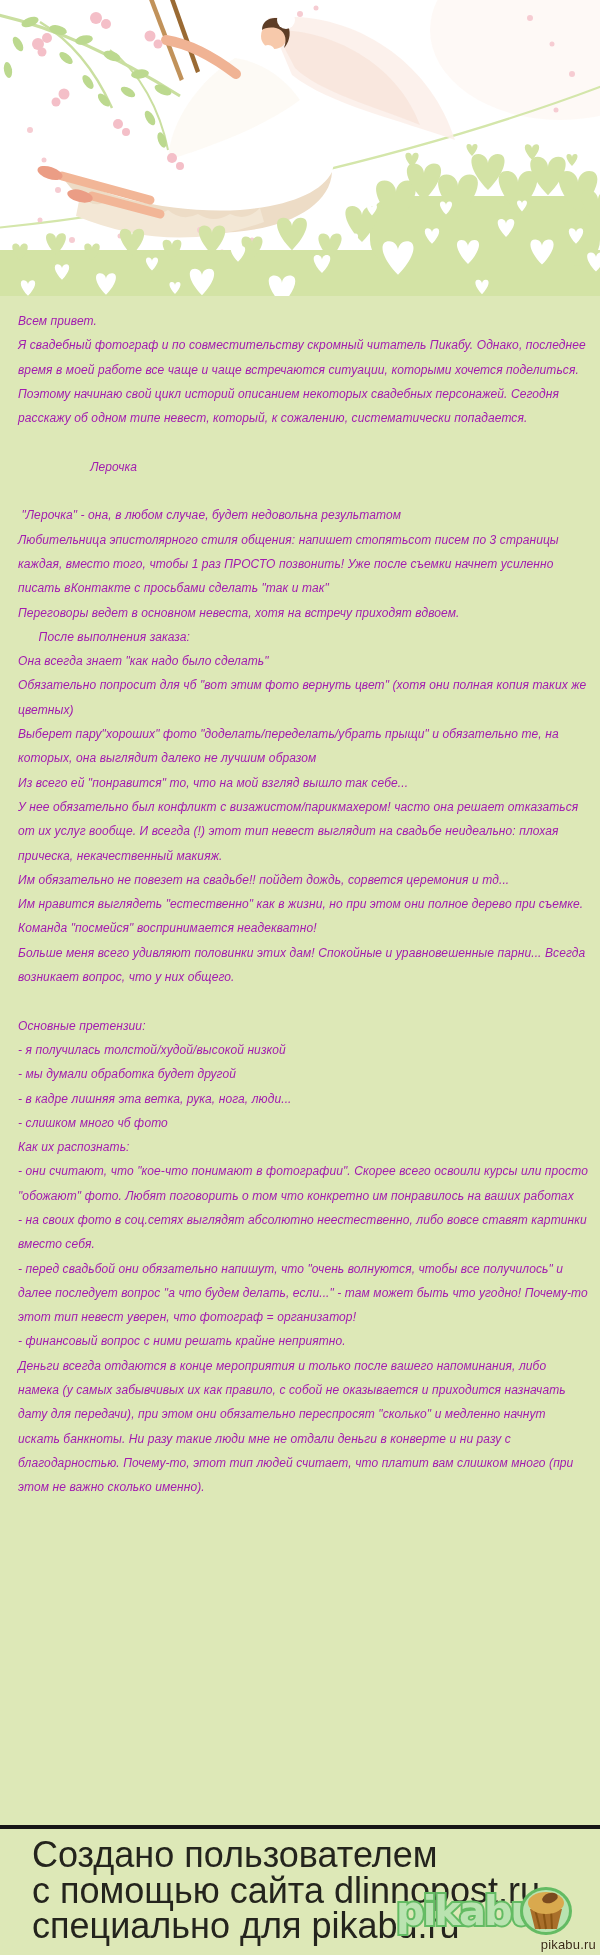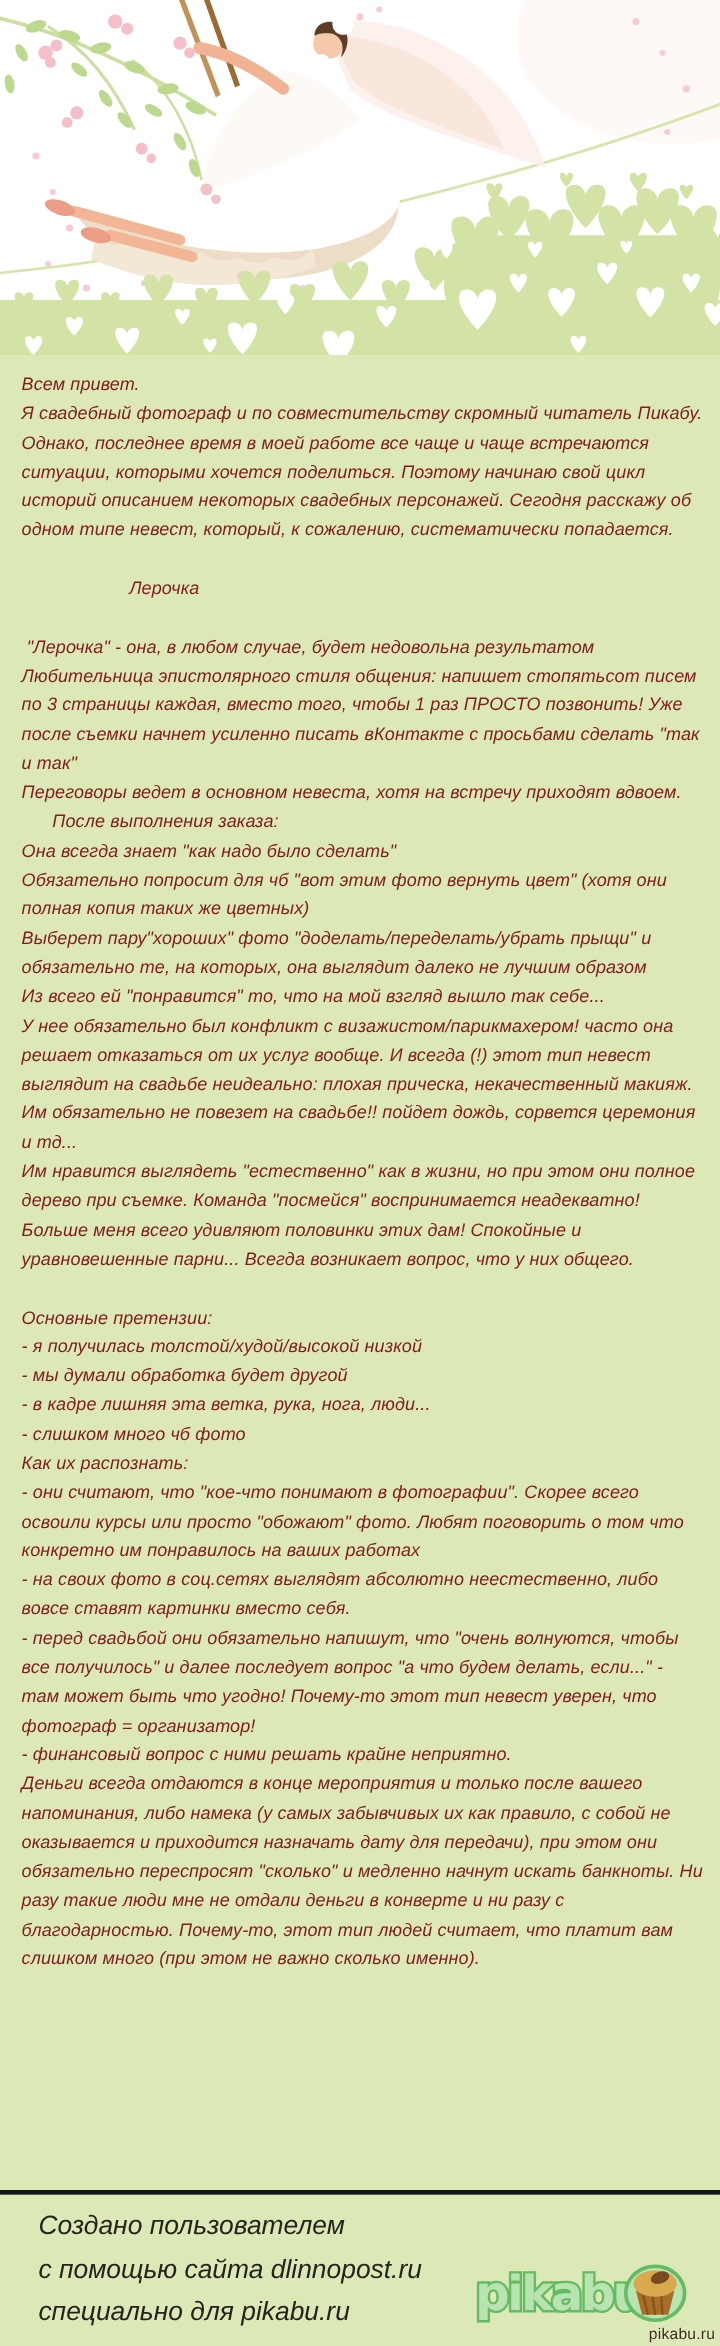--- a/index.html
+++ b/index.html
@@ -12,35 +12,35 @@
 
   
   .article{
     position:absolute;top:296px;left:0;width:600px;height:1529px;
     background:#dde8b7;box-sizing:border-box;
     padding:13px 12px 0 18px;overflow:hidden;
   }
   .article-text{
     white-space:pre-wrap;
     font-style:italic;
-    font-size:15px;
+    font-size:12px;
     line-height:24.3px;
-    color:#7f1d1d;
+    color:#a21caf;
     letter-spacing:0.1px;
   }
 
   
   .separator{position:absolute;top:1825px;left:0;width:600px;height:4px;background:#161616;}
   .footer{
     position:absolute;top:1829px;left:0;width:600px;height:126px;
     background:#dde8b7;
   }
   .footer-lines{
     position:absolute;left:32px;top:8px;
-    font-style:italic;font-size:22px;line-height:35.5px;color:#24241d;
+    font-size:36px;line-height:35.5px;color:#24241d;
   }
   .footer-line{white-space:pre;}
   .logo{position:absolute;right:26px;top:52px;width:180px;height:62px;}
   .logo svg{display:block;width:180px;height:62px;}
   .watermark{
     position:absolute;right:4px;bottom:3px;
     font-size:13px;font-weight:normal;color:#3a2a14;
     text-shadow:0 0 2px #eef6d6, 0 0 1px #eef6d6;
     letter-spacing:0.2px;
   }

